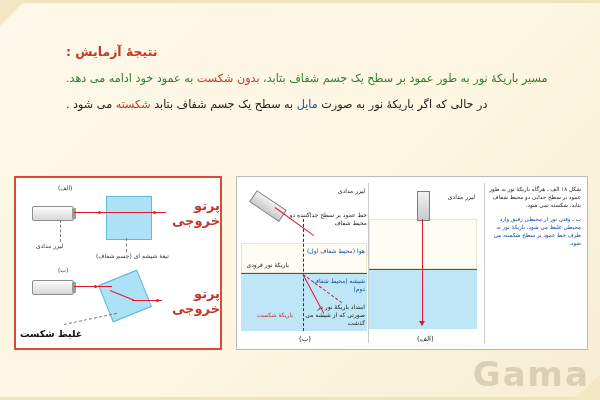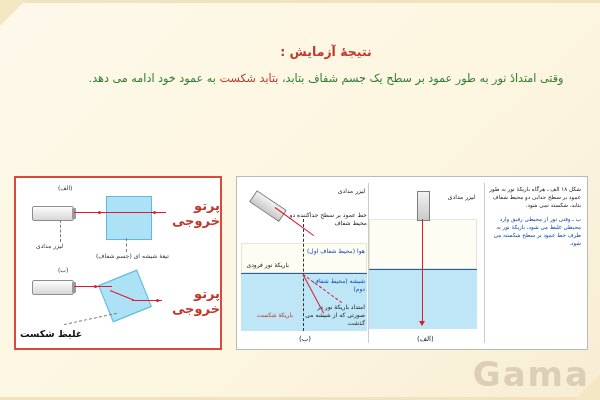--- a/index.html
+++ b/index.html
@@ -15,21 +15,21 @@
   }
   
   .corner-tl{position:absolute;top:0;left:0;width:0;height:0;
     border-top:26px solid #f3e7c4;border-right:26px solid transparent;}
   .corner-br{position:absolute;bottom:0;right:0;width:0;height:0;
     border-bottom:26px solid #f3e7c4;border-left:26px solid transparent;}
   .edge-top{position:absolute;top:0;left:0;right:0;height:3px;background:#f0e4c0;}
   .edge-bottom{position:absolute;bottom:0;left:0;right:0;height:3px;background:#f0e4c0;}
 
   
-  .textblock{position:absolute;top:44px;right:14px;width:520px;text-align:center;}
+  .textblock{position:absolute;top:44px;right:14px;width:520px;text-align:left;}
   .result-title{
     color:#c0392b;font-weight:bold;font-size:12.5px;margin-bottom:9px;
     letter-spacing:0;
   }
   .line{font-size:11.2px;line-height:21px;color:#1b1b1b;margin-bottom:5px;}
   .grn{color:#2e7d32;}
   .red{color:#c0392b;}
   .blu{color:#1f4fa8;}
 
   
@@ -86,23 +86,26 @@
 <div class="page">
   <div class="edge-top"></div>
   <div class="edge-bottom"></div>
   <div class="corner-tl"></div>
   <div class="corner-br"></div>
 
   <div class="textblock">
     <div class="result-title">نتیجهٔ آزمایش :</div>
 
     <div class="line">
-      <span class="grn">وقتی امتدادٔ نور به طور عمود بر سطح یک جسم شفاف بتابد، </span><span class="red">بتابد شکست </span><span class="grn">به عمود خود ادامه می دهد.</span>
-    </div>
-
+      <span class="grn">مسیر باریکهٔ نور به طور عمود بر سطح یک جسم شفاف بتابد، </span><span class="red">بدون شکست </span><span class="grn">به عمود خود ادامه می دهد.</span>
+    </div>
+
+    <div class="line">
+      <span>در حالی که اگر باریکهٔ نور به صورت </span><span class="blu">مایل </span><span>به سطح یک جسم شفاف بتابد </span><span class="red">شکسته </span><span>می شود .</span>
+    </div>
 
   </div>
 
   <div class="figs">
 
     <div class="fig fig-left">
 
       <div class="lf-label" style="top:6px;left:42px;">(الف)</div>
 
       <div class="glass" style="top:18px;left:90px;width:44px;height:42px;"></div>

